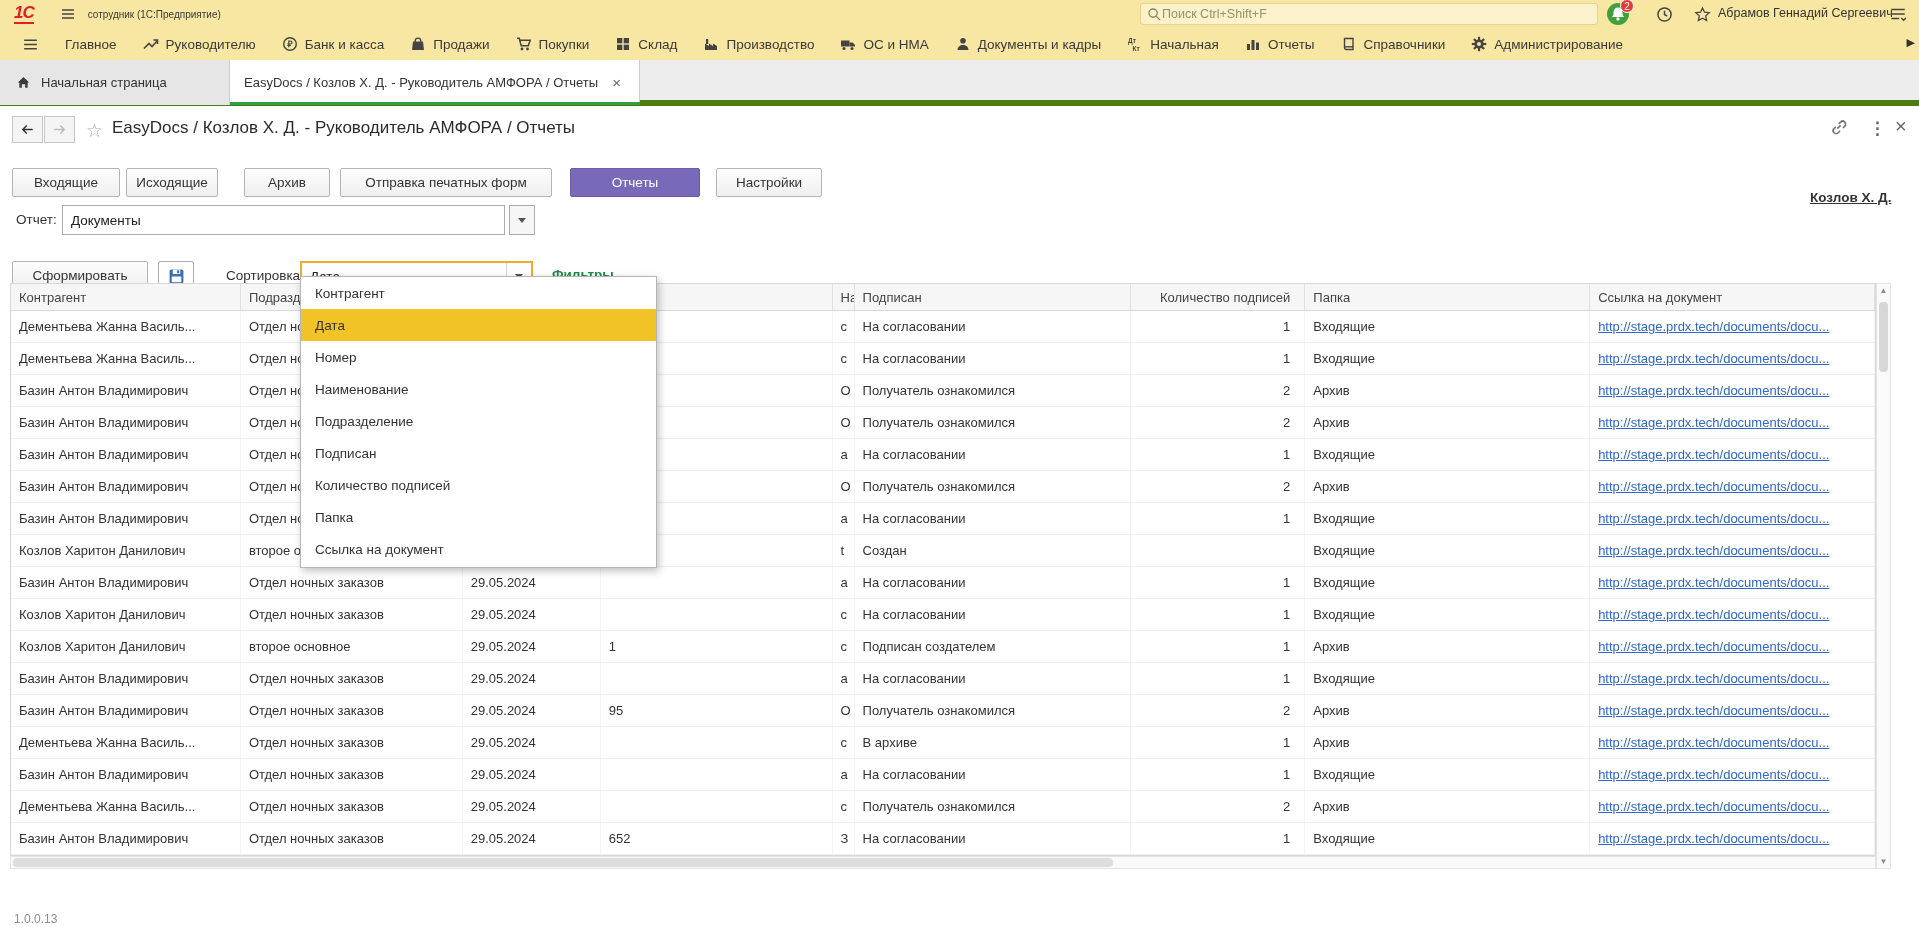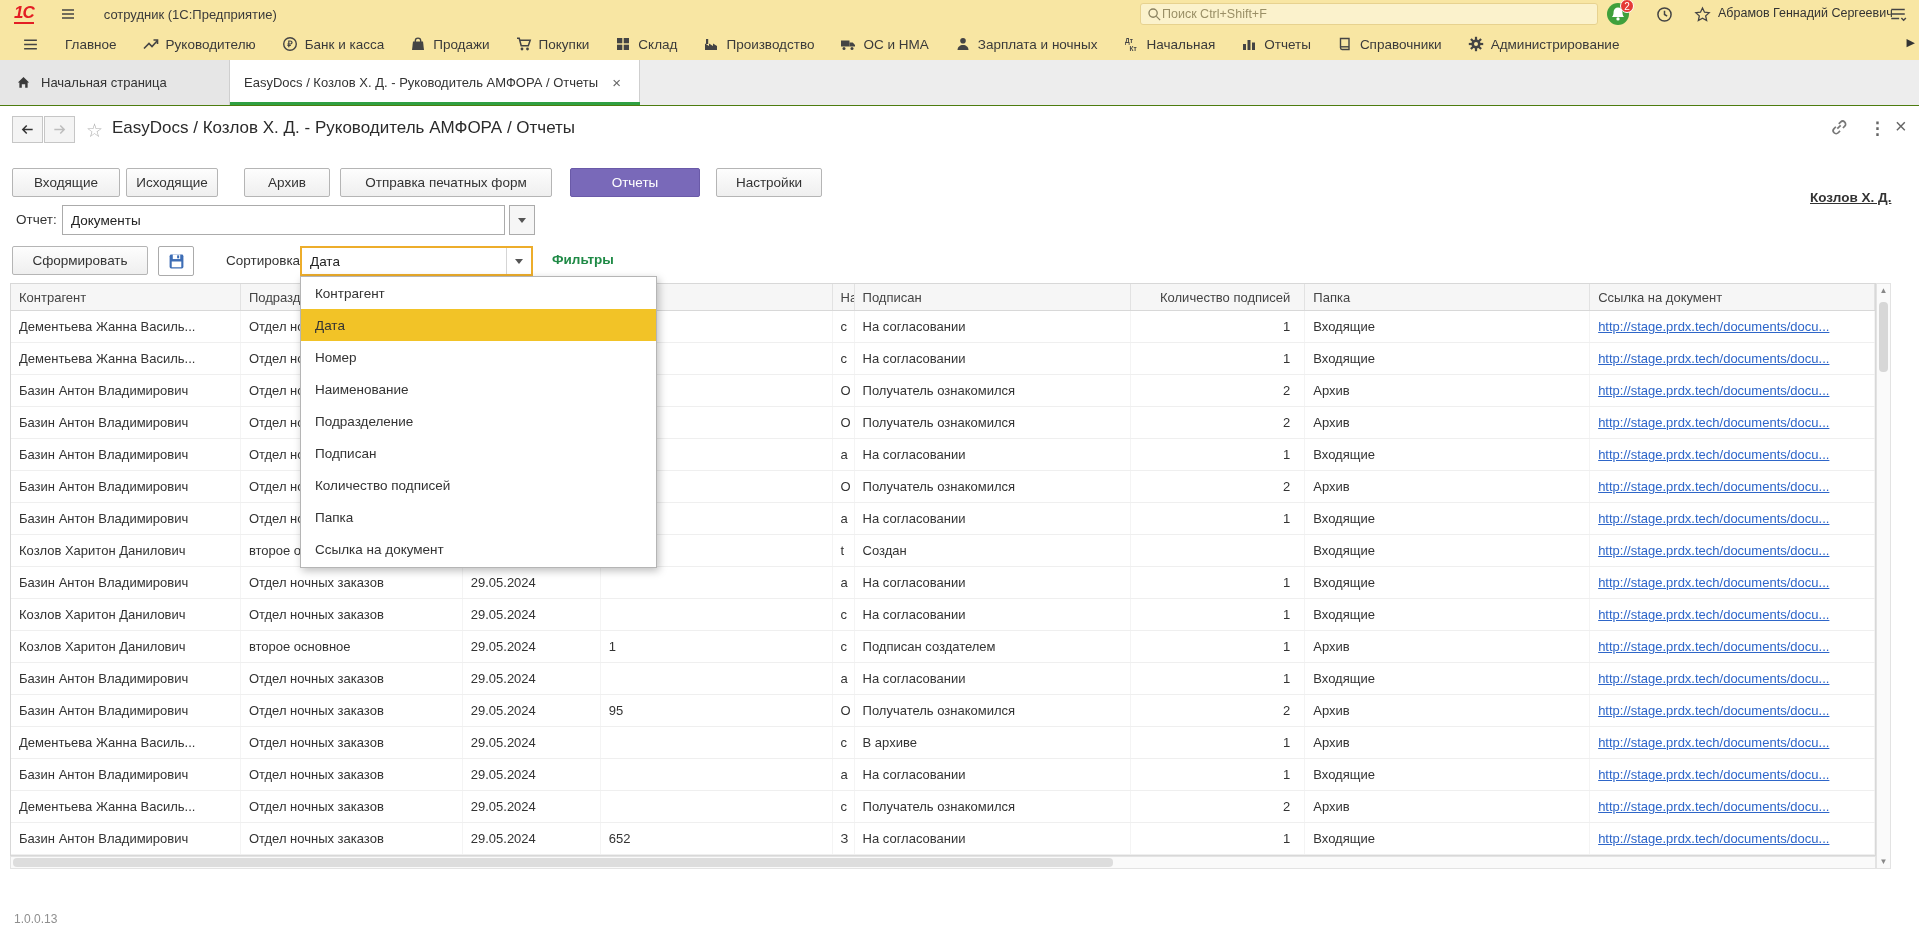--- a/index.html
+++ b/index.html
@@ -1,30 +1,30 @@
 <!DOCTYPE html>
 <html><head>
 <meta charset="utf-8">
 <style>
   * { margin:0; padding:0; box-sizing:border-box; }
   html,body { width:1919px; height:942px; overflow:hidden; font-family:"Liberation Sans", sans-serif; background:#fff; }
   .topbar { position:absolute; left:0; top:0; width:1919px; height:28px; background:#F8E6A3; display:flex; align-items:center; }
   .logo { font-weight:bold; font-style:italic; font-size:17px; color:#E31E24; margin-left:14px; letter-spacing:-1px; border-bottom:2px solid #E31E24; line-height:18px; }
   .tb-burger { margin-left:26px; }
-  .tb-label { margin-left:28px; font-size:13px; color:#3a3a3a; }
+  .tb-label { margin-left:12px; font-size:10px; color:#3a3a3a; }
   .searchbox { position:absolute; left:1140px; top:3px; width:458px; height:22px; background:#FBF2CC; border:1px solid #E7D28F; border-radius:3px; display:flex; align-items:center; padding:0 6px; }
   .searchbox input { border:none; outline:none; background:transparent; font-size:12.5px; color:#555; width:100%; font-family:"Liberation Sans",sans-serif; }
   .searchbox input::placeholder { color:#9a8f66; }
   .tb-ico { position:absolute; top:2px; width:24px; height:24px; display:flex; align-items:center; justify-content:center; cursor:pointer; }
   .badge { position:absolute; top:-4px; right:-5px; background:#E53935; color:#fff; border-radius:50%; width:14px; height:14px; font-size:10px; display:flex; align-items:center; justify-content:center; border:1px solid #fff; }
   .tb-user { position:absolute; left:1718px; top:6px; font-size:12.5px; color:#333; cursor:pointer; }
   .menubar { position:absolute; left:0; top:28px; width:1919px; height:32px; background:#F8E6A3; display:flex; align-items:center; overflow:hidden; padding-left:22px; }
   .menu-item { display:flex; align-items:center; gap:7px; padding:0 13px; height:32px; font-size:13.5px; color:#3a3a3a; white-space:nowrap; cursor:pointer; }
   .menu-more { position:absolute; right:4px; top:36px; font-size:11px; color:#333; cursor:pointer; }
-  .tabbar { position:absolute; left:0; top:60px; width:1919px; height:46px; background:#EDEDED; border-bottom:1px solid #4d7c0f; }
+  .tabbar { position:absolute; left:0; top:60px; width:1919px; height:46px; background:#EDEDED; border-bottom:6px solid #4d7c0f; }
   .tab { position:absolute; top:0; height:45px; display:flex; align-items:center; font-size:13px; color:#333; cursor:pointer; }
   .tab-home { left:0; width:230px; background:#E6E6E6; border-right:1px solid #CFCFCF; padding-left:16px; gap:10px; }
   .tab-active { left:230px; width:410px; background:#FFFFFF; border-right:1px solid #CFCFCF; padding-left:14px; }
   .tab-active .tab-close { margin-left:10px; color:#666; font-size:15px; padding:0 4px; }
   .tab-underline { position:absolute; left:230px; top:42px; width:410px; height:3px; background:#2FA042; }
   .main { position:absolute; left:0; top:106px; width:1919px; height:836px; background:#fff; }
   .nav-btn { position:absolute; top:10px; width:31px; height:27px; border:1px solid #C6C6C6; background:#F4F4F4; display:flex; align-items:center; justify-content:center; cursor:pointer; }
   .star-fav { position:absolute; left:86px; top:13px; color:#AFAFAF; cursor:pointer; }
   .page-title { position:absolute; left:112px; top:12px; font-size:17px; color:#2b2b2b; }
   .title-ico { position:absolute; top:12px; color:#666; cursor:pointer; font-size:17px; }
@@ -189,21 +189,21 @@
         </span>
         <span>ОС и НМА</span>
       </span>
       <span class="menu-item">
         <span>
           <svg width="16" height="16" viewBox="0 0 16 16">
             <circle cx="8" cy="4.8" r="2.8" fill="#444"></circle>
             <path d="M2.5 14c0-3 2.5-5 5.5-5s5.5 2 5.5 5Z" fill="#444"></path>
           </svg>
         </span>
-        <span>Зарплата и ночных</span>
+        <span>Документы и кадры</span>
       </span>
       <span class="menu-item">
         <span>
           <svg width="16" height="16" viewBox="0 0 16 16">
             <text x="1" y="7" font-size="6.5" fill="#444" font-weight="bold">Дт</text>
             <text x="5.5" y="14.5" font-size="6.5" fill="#444" font-weight="bold">Кт</text>
           </svg>
         </span>
         <span>Начальная</span>
       </span>
@@ -292,21 +292,21 @@
       <button class="btn" style="left: 716px; width: 106px;">Настройки</button>
     </div>
   <span class="user-link">Козлов Х. Д.</span>
 
   <span class="lbl" style="position:absolute; left:16px; top:106px">Отчет:</span>
   <input class="combo" style="position: absolute; left: 62px; top: 99px; width: 443px;" value="Документы">
   <div class="drop-btn" style="position:absolute; left:509px; top:99px">
       <span class="caret"></span>
     </div>
 
-  <div style="position:absolute; left:0; top:140px; width:1708px; height:30px">
+  <div style="position:absolute; left:0; top:155px; width:1708px; height:30px">
     <button class="btn gen-btn">Сформировать</button>
     <div class="save-btn">
       <svg width="17" height="17" viewBox="0 0 16 16">
           <rect x="1.5" y="1.5" width="13" height="13" rx="1.5" fill="#3D6DB5"></rect>
           <rect x="4.5" y="1.5" width="7" height="4.2" fill="#fff"></rect>
           <rect x="8.6" y="2.2" width="1.9" height="2.8" fill="#3D6DB5"></rect>
           <rect x="3.5" y="8" width="9" height="5.4" fill="#fff"></rect>
         </svg>
     </div>
     <span class="lbl" style="position:absolute; left:226px; top:7px">Сортировка:</span>

